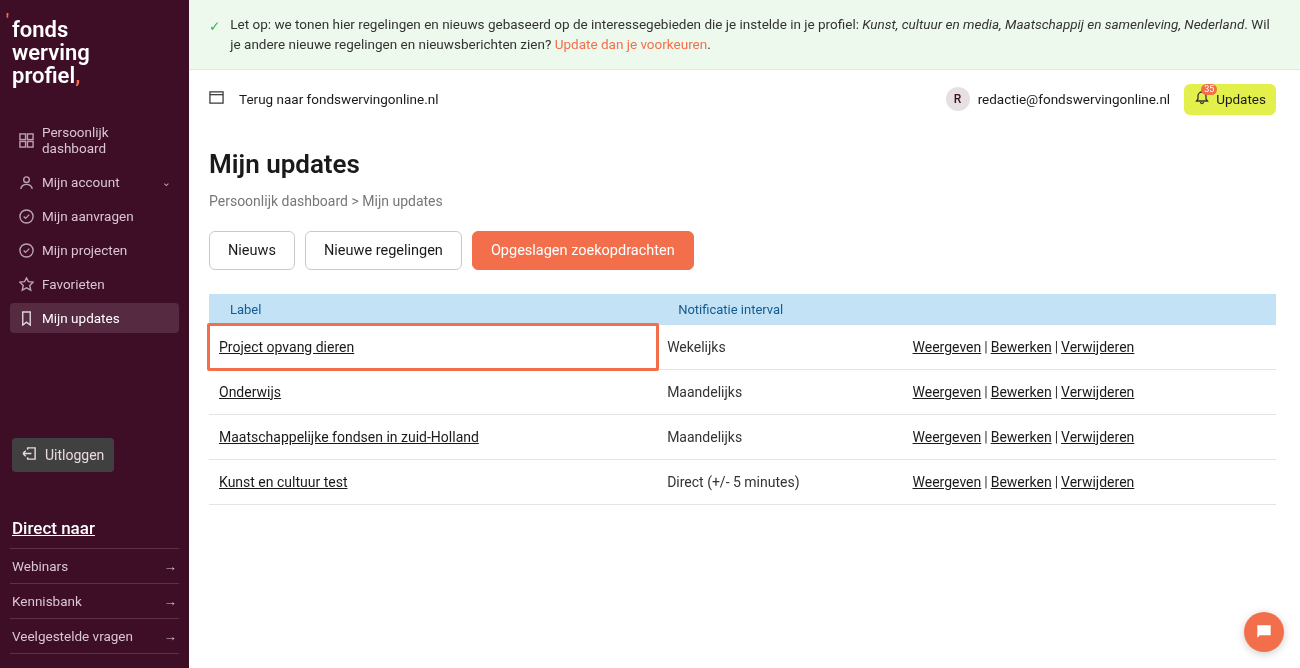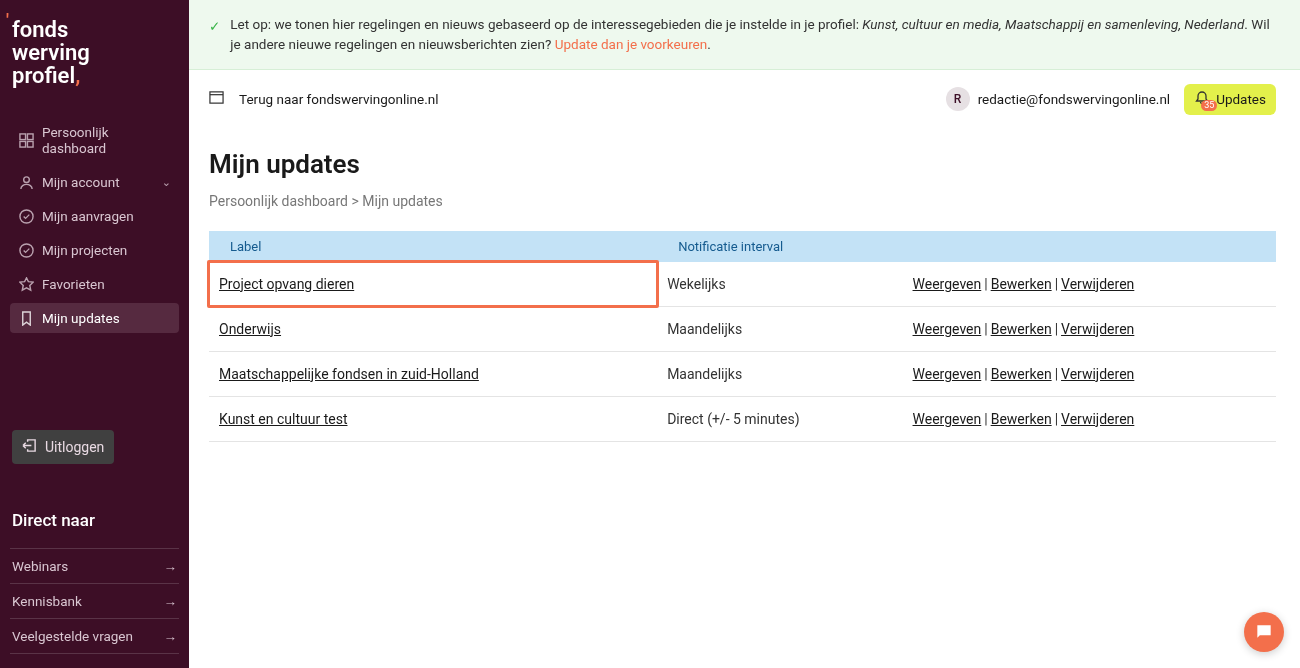--- a/index.html
+++ b/index.html
@@ -15,40 +15,40 @@
   .nav { list-style: none; display: flex; flex-direction: column; gap: 4px; }
   .nav-item { display: flex; align-items: center; gap: 8px; padding: 7px 8px; border-radius: 4px; cursor: pointer; color: #d9c6d1; font-size: 13.5px; }
   .nav-item.active { background: #562a40; color: #fff; }
   .nav-item .nav-icon { width: 16px; height: 16px; display: inline-flex; align-items: center; justify-content: center; opacity: 0.8; flex-shrink: 0; }
   .nav-item .chev { margin-left: auto; font-size: 11px; opacity: 0.8; }
 
   .spacer { flex: 1; }
   .logout { display: flex; align-items: center; gap: 8px; background: #404040; padding: 8px 10px; border-radius: 4px; cursor: pointer; color: #e8d9e2; width: fit-content; margin: 0 2px 36px; }
 
   .direct-naar { margin-top: 10px; }
-  .direct-naar h3 { font-size: 17px; font-weight: 500; color: #fff; margin-bottom: 18px; padding: 0 2px; }
+  .direct-naar h3 { font-size: 17px; font-weight: 500; color: #fff; margin-bottom: 10px; padding: 0 2px; text-decoration: underline; }
   .dn-item { display: flex; justify-content: space-between; align-items: center; padding: 9px 2px; border-bottom: 1px solid #5a3347; cursor: pointer; font-size: 13.5px; color: #d9c6d1; }
   .dn-item:first-of-type { border-top: 1px solid #5a3347; }
 
   
   .main { flex: 1; display: flex; flex-direction: column; overflow: auto; }
 
   .alert { background: #eef9ee; border-bottom: 1px solid #d6efd6; padding: 14px 24px 14px 20px; display: flex; gap: 10px; font-size: 13.5px; line-height: 1.5; color: #333; }
   .alert .check { color: #3bb54a; margin-top: 2px; flex-shrink: 0; }
   .alert em { font-style: italic; }
   .alert a { color: #f36f4b; text-decoration: none; }
 
   .topbar { display: flex; align-items: center; padding: 14px 24px 14px 20px; gap: 10px; }
   .backlink { display: flex; align-items: center; gap: 15px; cursor: pointer; color: #1a1a1a; font-size: 13.5px; }
   .topbar-right { margin-left: auto; display: flex; align-items: center; gap: 14px; }
   .avatar { width: 24px; height: 24px; border-radius: 50%; background: #e6e0e3; color: #3d0e26; display: inline-flex; align-items: center; justify-content: center; font-size: 12px; font-weight: 500; }
   .user { display: flex; align-items: center; gap: 8px; cursor: pointer; font-size: 13.5px; }
   .updates-btn { background: #e3f04b; border-radius: 6px; padding: 6px 10px; display: flex; align-items: center; gap: 6px; cursor: pointer; font-size: 13.5px; position: relative; }
   .bell { position: relative; }
-  .badge { position: absolute; top: -6px; left: 7px; background: #f36f4b; color: #fff; font-size: 9px; padding: 1px 3px; border-radius: 6px; line-height: 1; margin-top: 16px; }
+  .badge { position: absolute; top: -6px; left: 7px; background: #f36f4b; color: #fff; font-size: 9px; padding: 1px 3px; border-radius: 6px; line-height: 1; }
 
   .content { padding: 20px 24px 24px 20px; }
   h1 { font-size: 26px; font-weight: 600; margin-bottom: 14px; }
   .breadcrumb { color: #777; font-size: 14px; margin-bottom: 22px; }
 
   .tabs { display: flex; gap: 10px; margin-bottom: 24px; }
   .tab { padding: 10px 18px; border: 1px solid #c9c9c9; border-radius: 6px; background: #fff; cursor: pointer; font-size: 14.5px; color: #1a1a1a; }
   .tab.active { background: #f36f4b; border-color: #f36f4b; color: #fff; }
 
   table { width: 100%; border-collapse: collapse; }
@@ -202,20 +202,25 @@
         </div>
       </div>
     </div>
 
     <div class="content">
       <h1>Mijn updates</h1>
       <div class="breadcrumb">
         <span>Persoonlijk dashboard</span><span> &gt; </span><span>Mijn updates</span>
       </div>
 
+      <div class="tabs">
+        <div class="tab">Nieuws</div>
+        <div class="tab">Nieuwe regelingen</div>
+        <div class="tab active">Opgeslagen zoekopdrachten</div>
+      </div>
 
       <table>
         <thead>
           <tr>
             <th style="width:42%">Label</th>
             <th style="width:23%">Notificatie interval</th>
             <th></th>
           </tr>
         </thead>
         <tbody>

